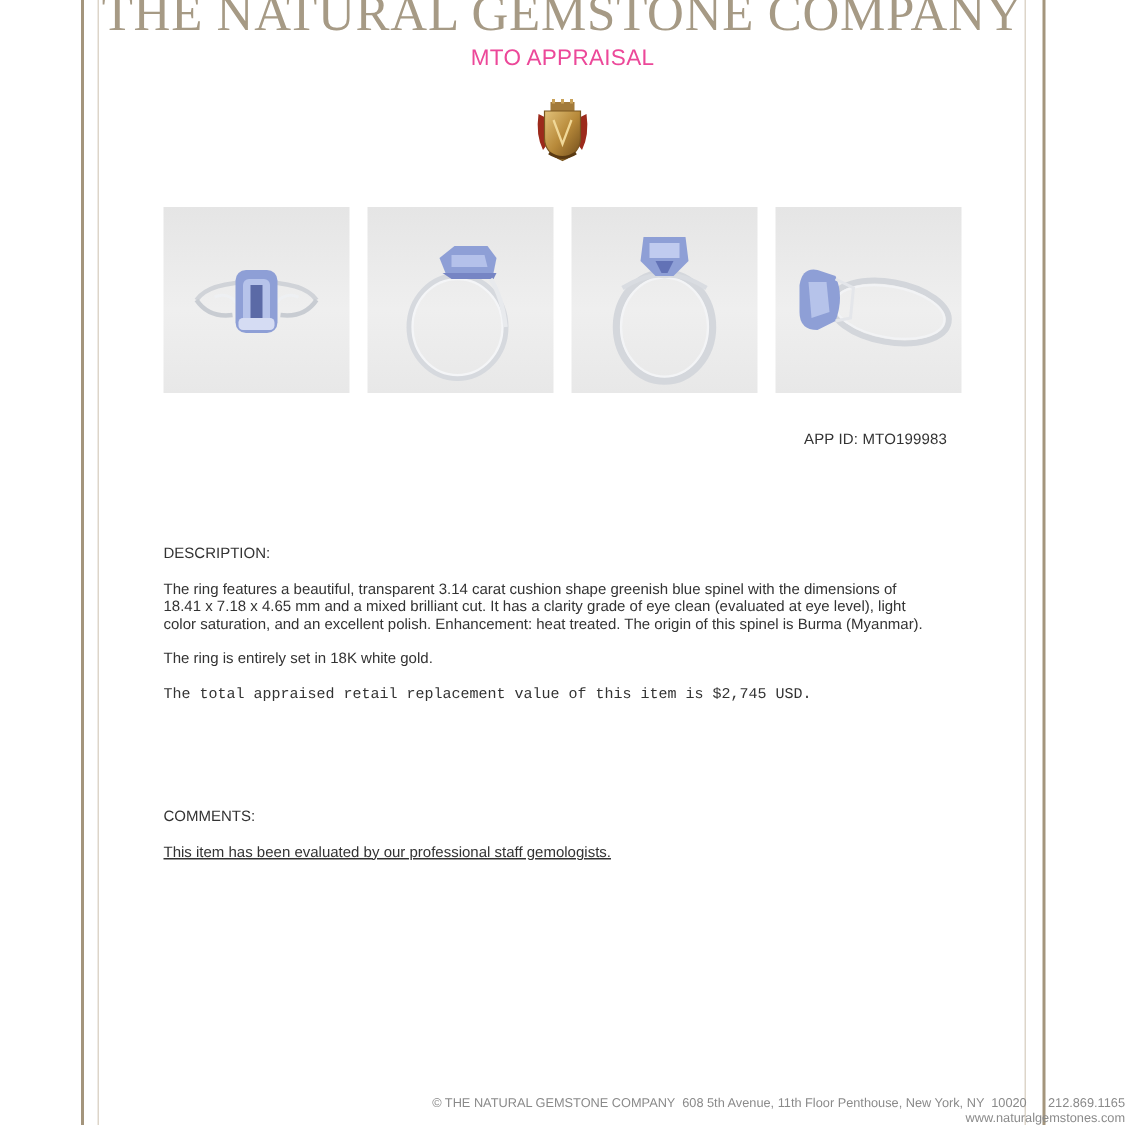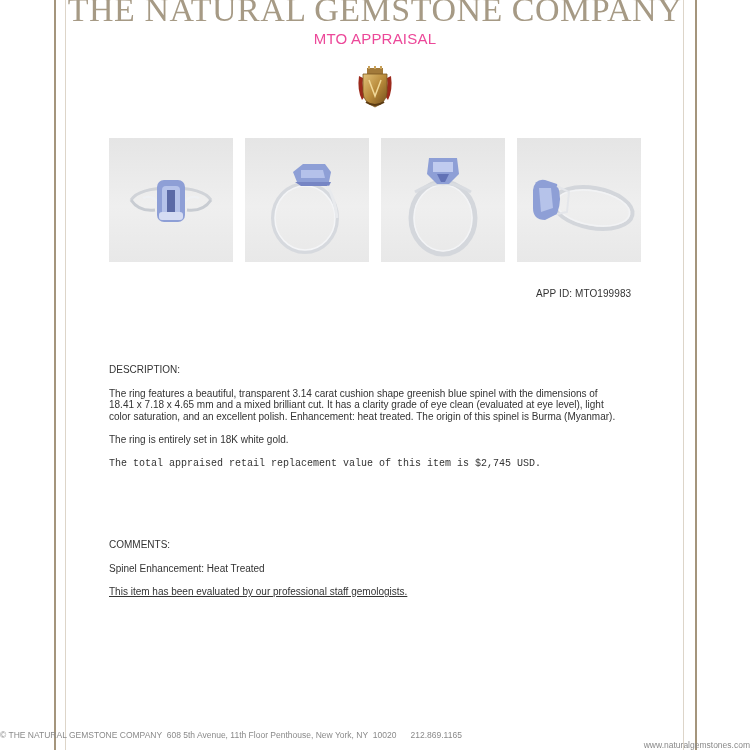--- a/index.html
+++ b/index.html
@@ -124,18 +124,17 @@
   <p>DESCRIPTION:</p>
   <p style="margin-top:12px;">The ring features a beautiful, transparent 3.14 carat cushion shape greenish blue spinel with the dimensions of</p>
   <p>18.41 x 7.18 x 4.65 mm and a mixed brilliant cut. It has a clarity grade of eye clean (evaluated at eye level), light</p>
   <p>color saturation, and an excellent polish. Enhancement: heat treated. The origin of this spinel is Burma (Myanmar).</p>
   <p style="margin-top:12px;">The ring is entirely set in 18K white gold.</p>
   <p style="margin-top:12px;font-family:Liberation Mono, monospace;">The total appraised retail replacement value of this item is $2,745 USD.</p>
 </div>
 
 <div class="section" style="top:491px;margin-top:48px;">
   <p>COMMENTS:</p>
-  <p style="margin-top:12px;">Spinel Enhancement: Heat Treated</p>
   <p style="margin-top:12px;text-decoration:underline;">This item has been evaluated by our professional staff gemologists.</p>
 </div>
 
-<div style="position:absolute;left:0;top:730px;width:750px;text-align:left;font-size:8.5px;color:#8a8a8a;white-space:pre;">© THE NATURAL GEMSTONE COMPANY  608 5th Avenue, 11th Floor Penthouse, New York, NY  10020      212.869.1165</div>
+<div style="position:absolute;left:0;top:730px;width:750px;text-align:right;font-size:8.5px;color:#8a8a8a;white-space:pre;">© THE NATURAL GEMSTONE COMPANY  608 5th Avenue, 11th Floor Penthouse, New York, NY  10020      212.869.1165</div>
 <div style="position:absolute;left:0;top:740px;width:750px;text-align:right;font-size:8.5px;color:#8a8a8a;">www.naturalgemstones.com</div>
 
 </body></html>

